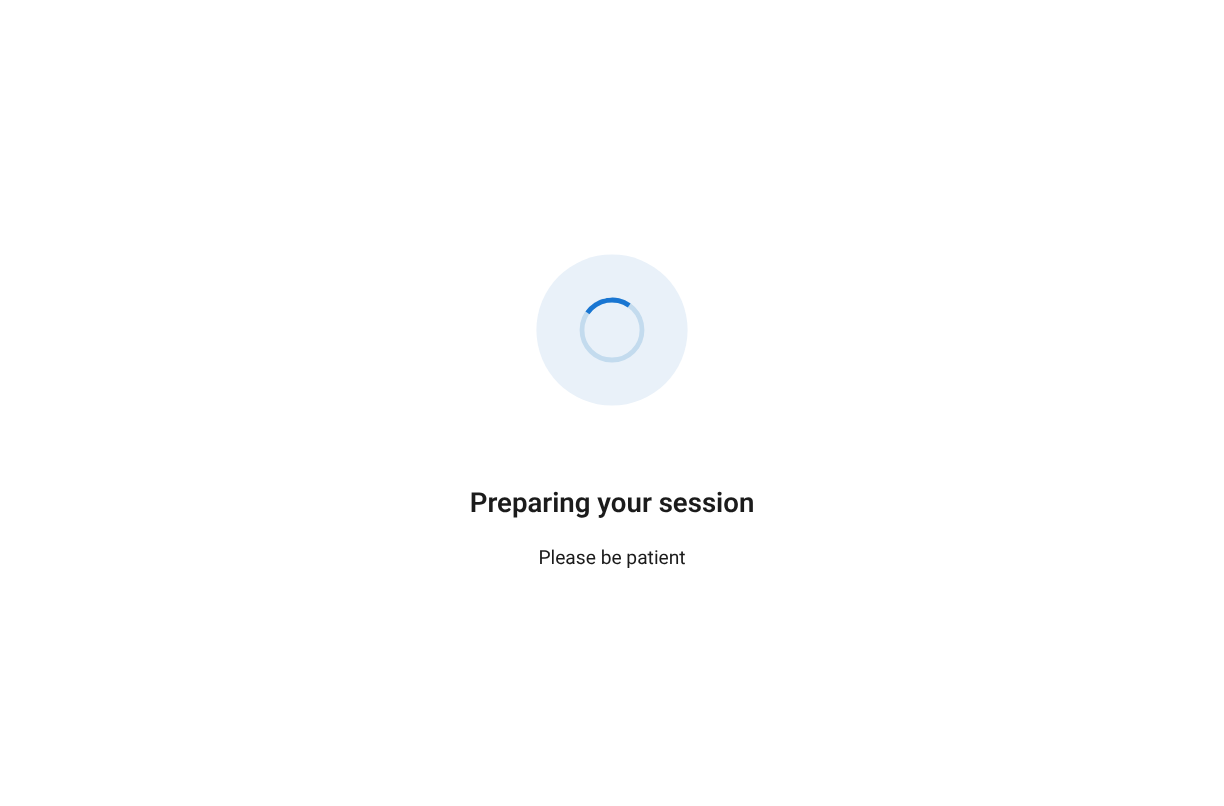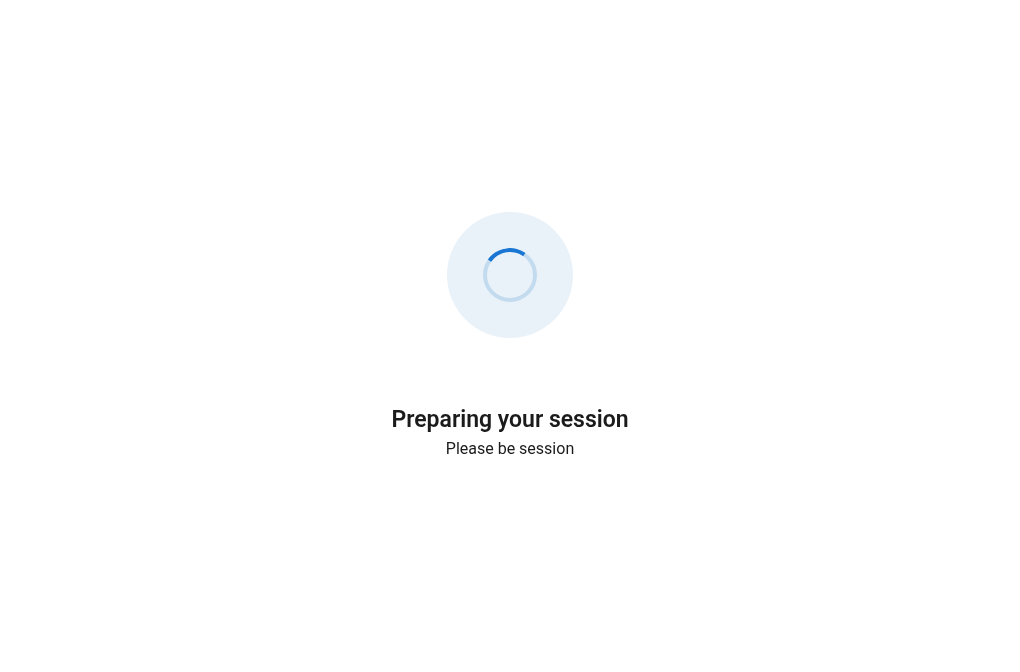--- a/index.html
+++ b/index.html
@@ -46,32 +46,32 @@
       height: 100%;
       border: 4px solid transparent;
       border-top-color: #1976d2;
       border-radius: 50%;
       transform: rotate(-10deg);
     }
     .title {
       font-size: 23px;
       font-weight: 600;
       color: #1b1b1b;
-      margin-bottom: 6px;
+      margin-bottom: 22px;
     }
     .subtitle {
       font-size: 16px;
       font-weight: 400;
       color: #1b1b1b;
     }
   </style>
 </head>
 <body>
 
 <div class="spinner-container">
   <div class="spinner">
     <div class="spinner-track"></div>
     <div class="spinner-arc"></div>
   </div>
 </div>
 
 <div class="title">Preparing your session</div>
-<div class="subtitle">Please be session</div>
+<div class="subtitle">Please be patient</div>
 
 </body></html>

